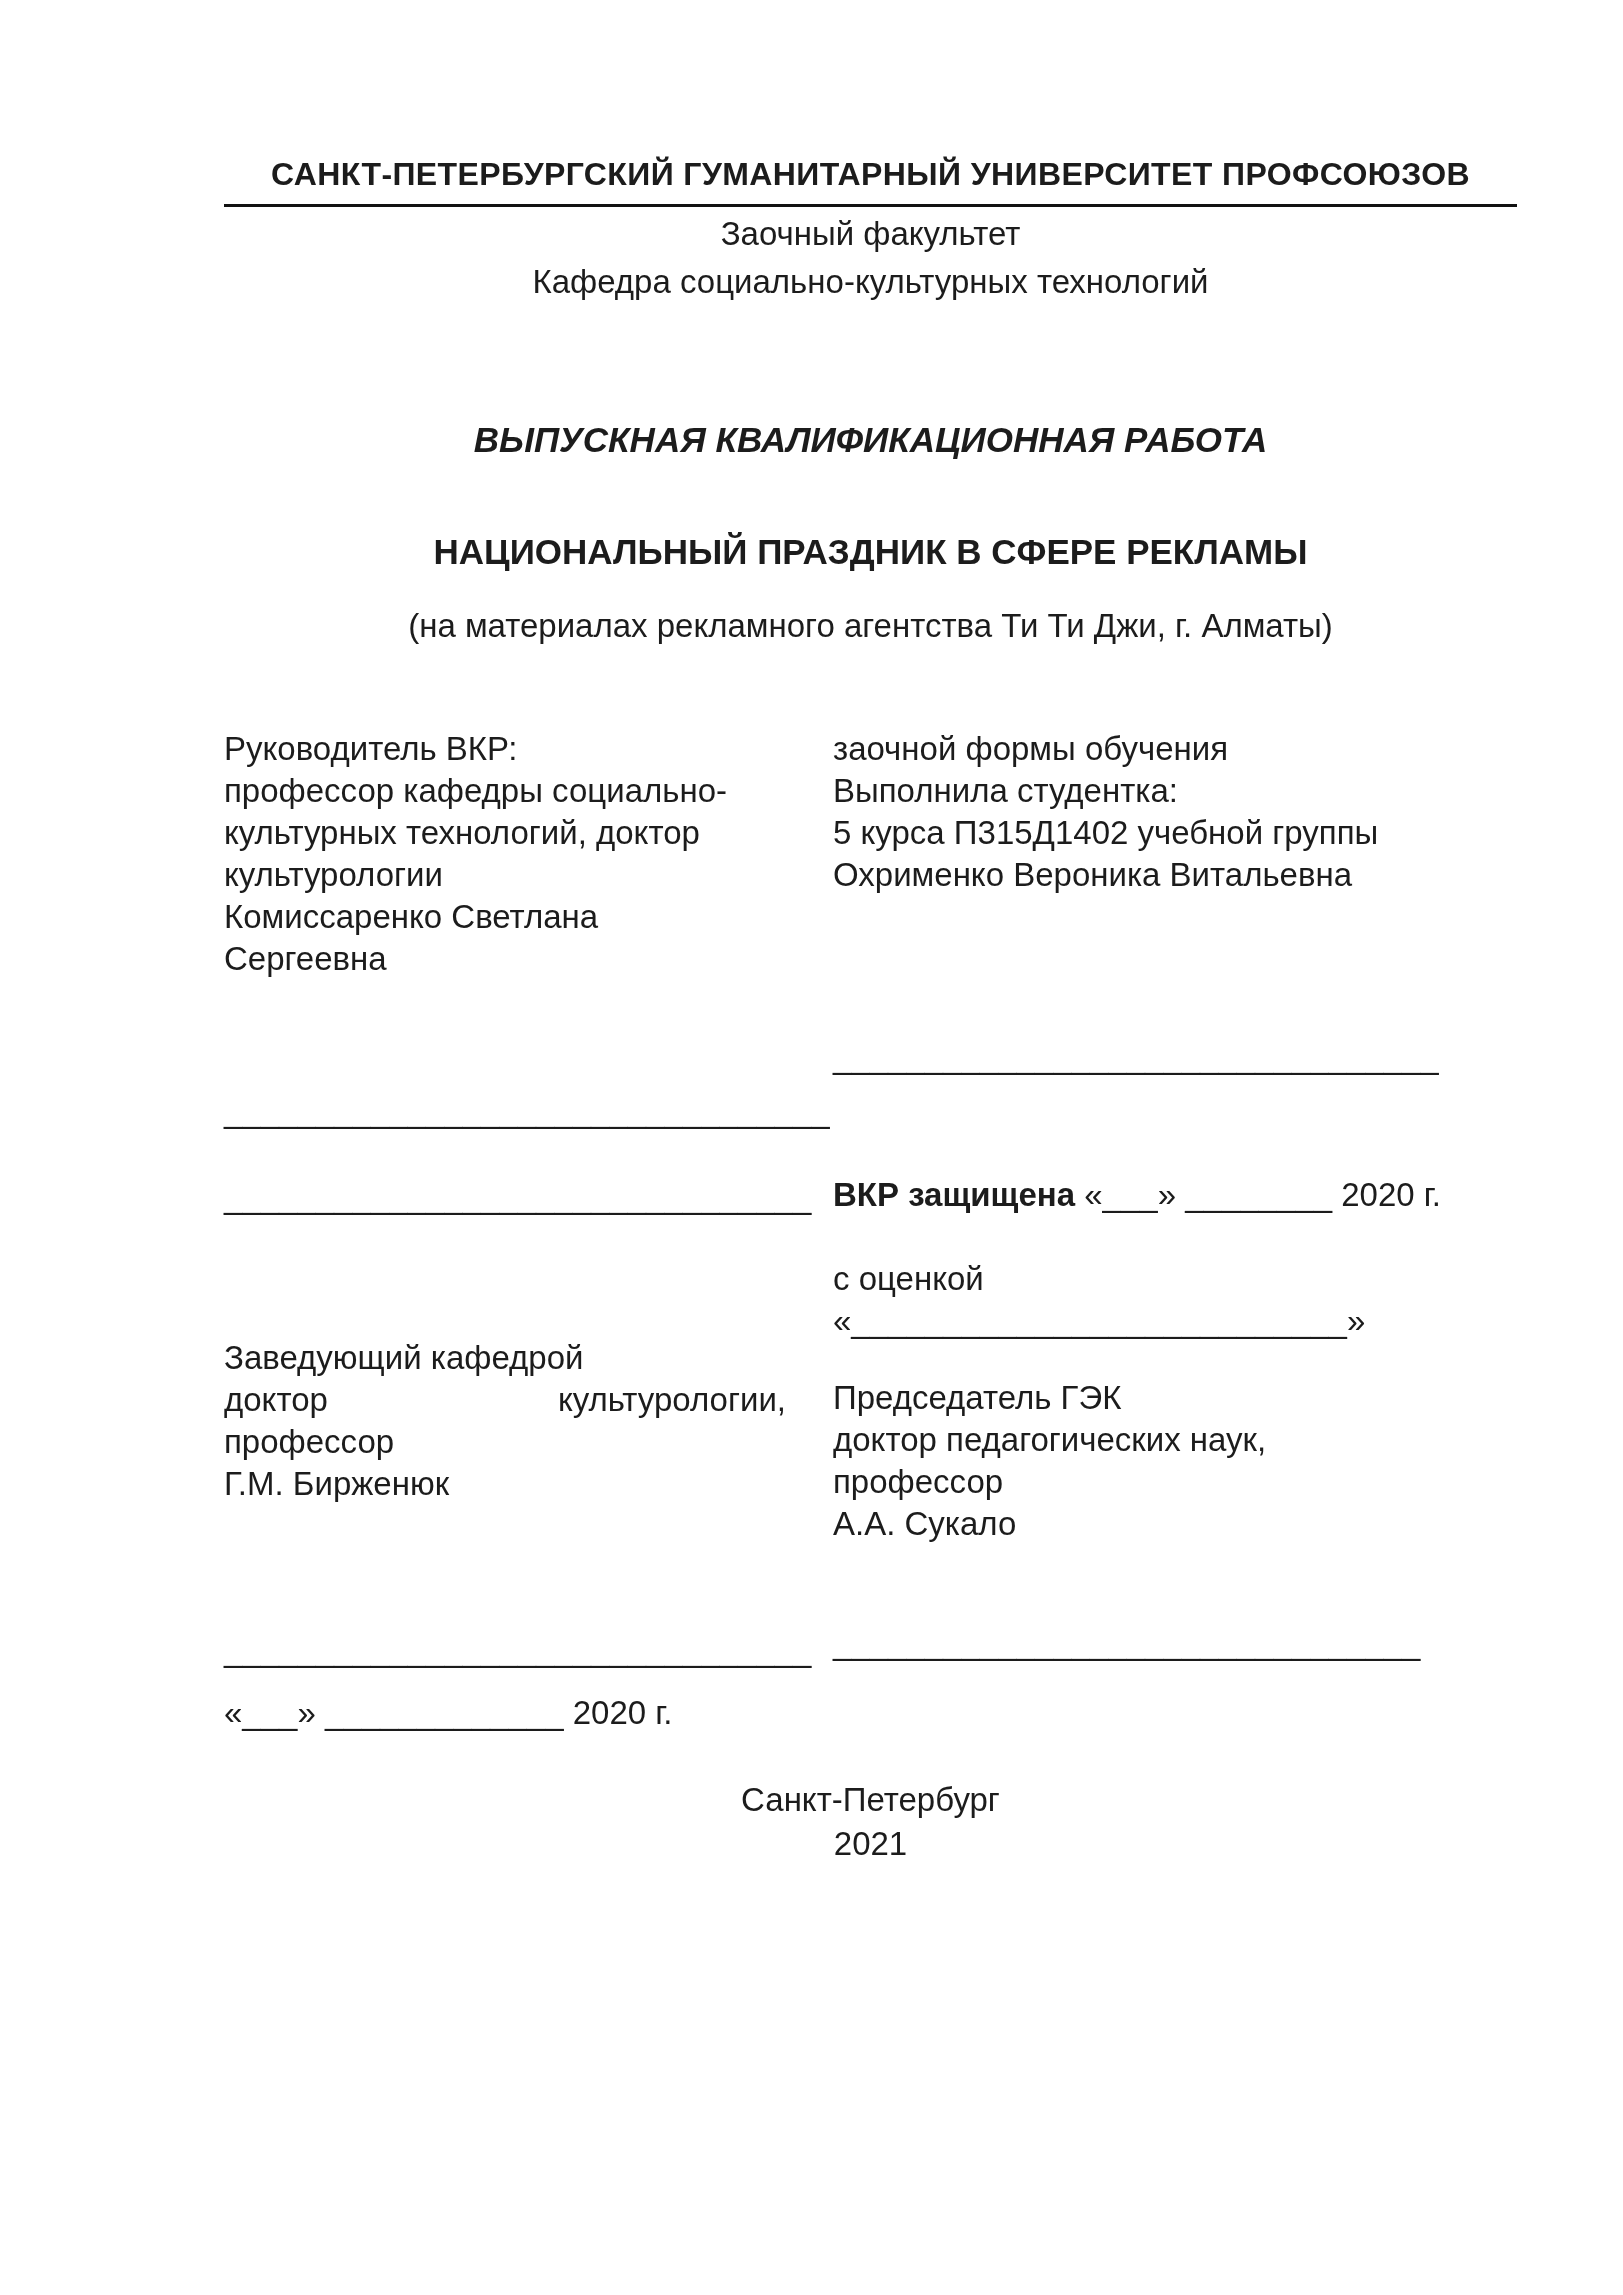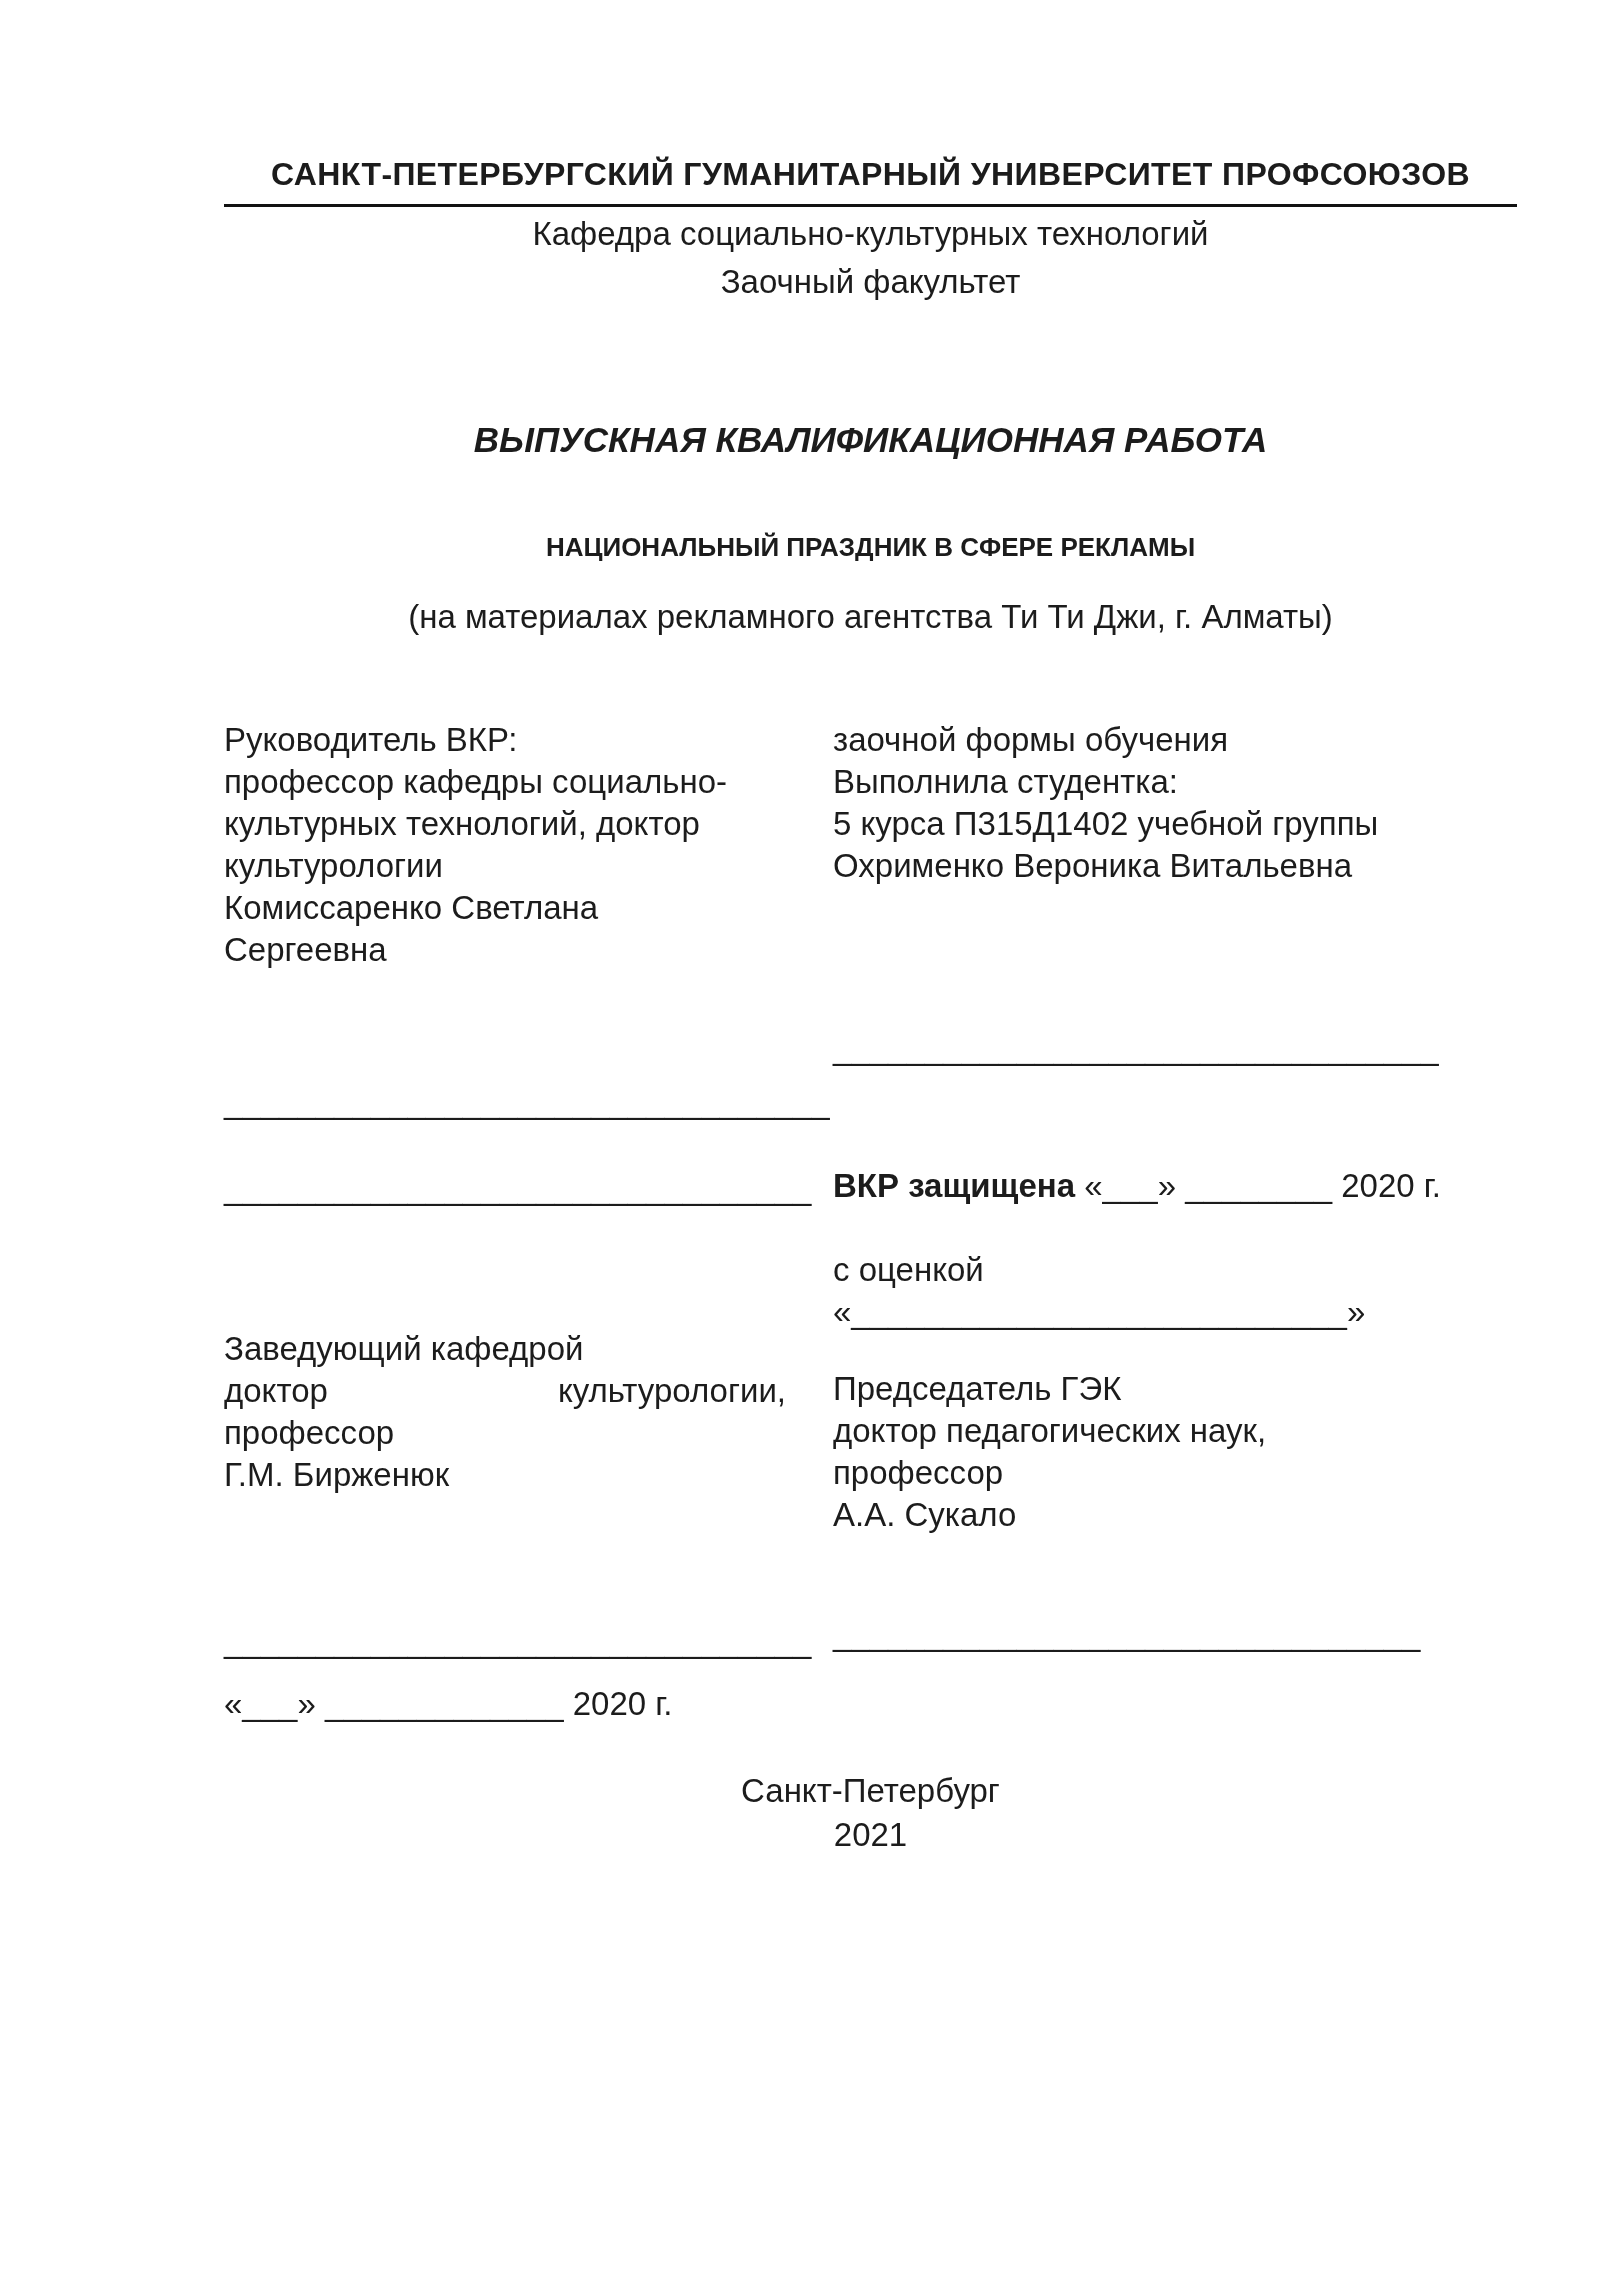--- a/index.html
+++ b/index.html
@@ -42,21 +42,21 @@
   .worktype {
     margin-top: 116px;
     font-weight: 700;
     font-size: 35px;
     text-align: center;
     font-style: italic;
   }
   .maintitle {
     margin-top: 72px;
     font-weight: 700;
-    font-size: 26px;
+    font-size: 35px;
     text-align: center;
   }
   .materials {
     margin-top: 31px;
     text-align: center;
     line-height: 45px;
   }
   .direction {
     margin-top: 25px;
     text-align: center;
@@ -106,22 +106,22 @@
   }
 </style>
 </head>
 <body>
 
 <div class="page">
 
   <div class="header">
     <div class="university">САНКТ-ПЕТЕРБУРГСКИЙ ГУМАНИТАРНЫЙ УНИВЕРСИТЕТ ПРОФСОЮЗОВ</div>
     <div class="rule"></div>
+    <div class="hsub">Заочный факультет</div>
     <div class="hsub">Кафедра социально-культурных технологий</div>
-    <div class="hsub">Заочный факультет</div>
   </div>
 
   <div class="worktype">ВЫПУСКНАЯ КВАЛИФИКАЦИОННАЯ РАБОТА</div>
   <div class="maintitle">НАЦИОНАЛЬНЫЙ ПРАЗДНИК В СФЕРЕ РЕКЛАМЫ</div>
   <div class="materials">(на материалах рекламного агентства Ти Ти Джи, г. Алматы)</div>
 
   <div class="columns">
 
     <div class="col left">
       <div>Руководитель ВКР:</div>

